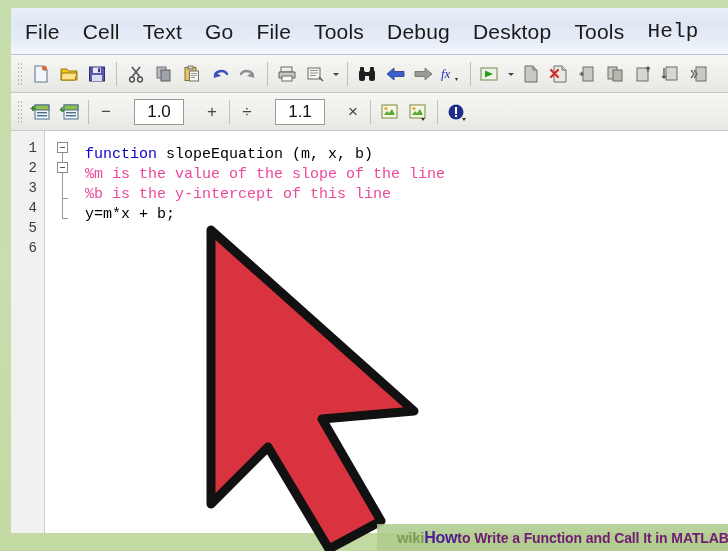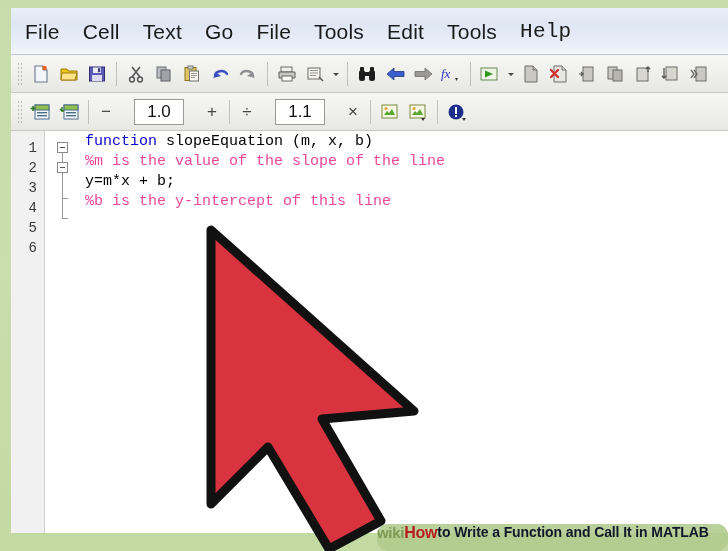--- a/index.html
+++ b/index.html
@@ -148,21 +148,21 @@
   .gutter-fold {
     width: 34px;
     background: #ffffff;
     position: relative;
     flex: 0 0 auto;
   }
   .code-area {
     flex: 1 1 auto;
     position: relative;
     background: #ffffff;
-    padding-top: 1px;
+    padding-top: 14px;
     box-sizing: border-box;
   }
   .code-line {
     height: 20px;
     line-height: 20px;
     font-family: "Liberation Mono", monospace;
     font-size: 15px;
     white-space: pre;
     color: #000000;
     padding-left: 6px;
@@ -206,61 +206,62 @@
 
   
   .watermark {
     position: absolute;
     left: 377px;
     top: 524px;
     width: 351px;
     height: 27px;
     background: rgba(175,203,140,0.88);
     display: flex;
-    padding-left: 0;
+    align-items: center;
+    padding-left: 20px;
     box-sizing: border-box;
     overflow: hidden;
-    border-radius: 11px;
   }
   .wm-wiki {
     font-size: 15px;
     font-weight: bold;
     color: #7f9b55;
     letter-spacing: -0.3px;
   }
   .wm-how {
     font-size: 16px;
     font-weight: bold;
-    color: #b91c1c;
+    color: #4c1d95;
     letter-spacing: -0.2px;
   }
   .wm-rest {
     font-size: 14px;
     font-weight: bold;
-    color: #0f172a;
+    color: #701a75;
     letter-spacing: -0.1px;
     white-space: nowrap;
   }
 </style>
 </head>
 <body>
 
 <div id="screenshot">
   <div class="frame-bg"></div>
 
   <div class="window">
 
     <div class="menubar">
       <div class="menu-item">File</div>
       <div class="menu-item">Cell</div>
       <div class="menu-item">Text</div>
       <div class="menu-item">Go</div>
       <div class="menu-item">File</div>
       <div class="menu-item">Tools</div>
-      <div class="menu-item">Edit</div>
+      <div class="menu-item">Debug</div>
+      <div class="menu-item">Desktop</div>
       <div class="menu-item">Tools</div>
       <div class="menu-item">Help</div>
     </div>
 
     <div class="toolbar toolbar-1">
       <div class="grip"></div>
 
       <div class="tb-btn">
         <svg width="20" height="20" viewBox="0 0 20 20">
           <path d="M4 2h8l4 4v12H4z" fill="#f2f6fb" stroke="#6a7a8c" stroke-width="1.1"></path>
@@ -507,22 +508,22 @@
         <div class="fold-line" style="left:17px; top:22px; height:9px;"></div>
         <div class="fold-box" style="left:12px; top:31px;"></div>
         <div class="fold-line" style="left:17px; top:42px; height:45px;"></div>
         <div class="fold-tick" style="left:17px; top:67px; width:6px;"></div>
         <div class="fold-tick" style="left:17px; top:87px; width:6px;"></div>
       </div>
 
       <div class="code-area">
         <div class="code-line"><span class="kw">function</span><span> slopeEquation (m, x, b)</span></div>
         <div class="code-line cm">%m is the value of the slope of the line</div>
+        <div class="code-line cm">%b is the y-intercept of this line</div>
         <div class="code-line">y=m*x + b;</div>
-        <div class="code-line cm">%b is the y-intercept of this line</div>
         <div class="code-line"></div>
       </div>
     </div>
 
   </div>
 
   <svg class="cursor" viewBox="0 0 728 551">
     <path d="M211,230 L211,504 L268,447 L329,549 L381,521 L322,419 L414,411 Z" fill="#d9333f" stroke="#111111" stroke-width="9" stroke-linejoin="round"></path>
   </svg>
 

